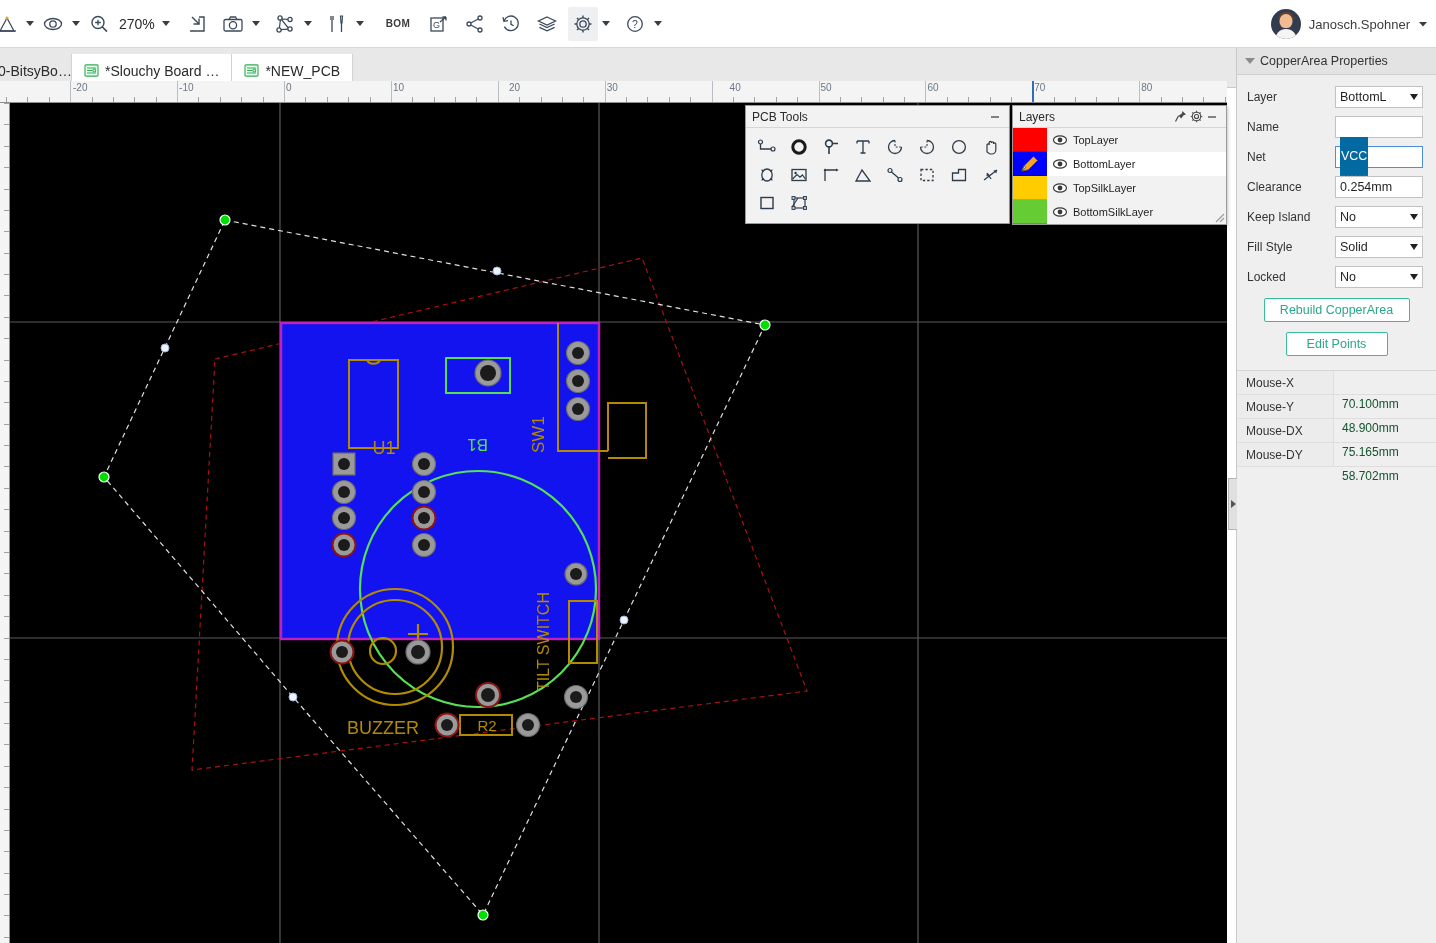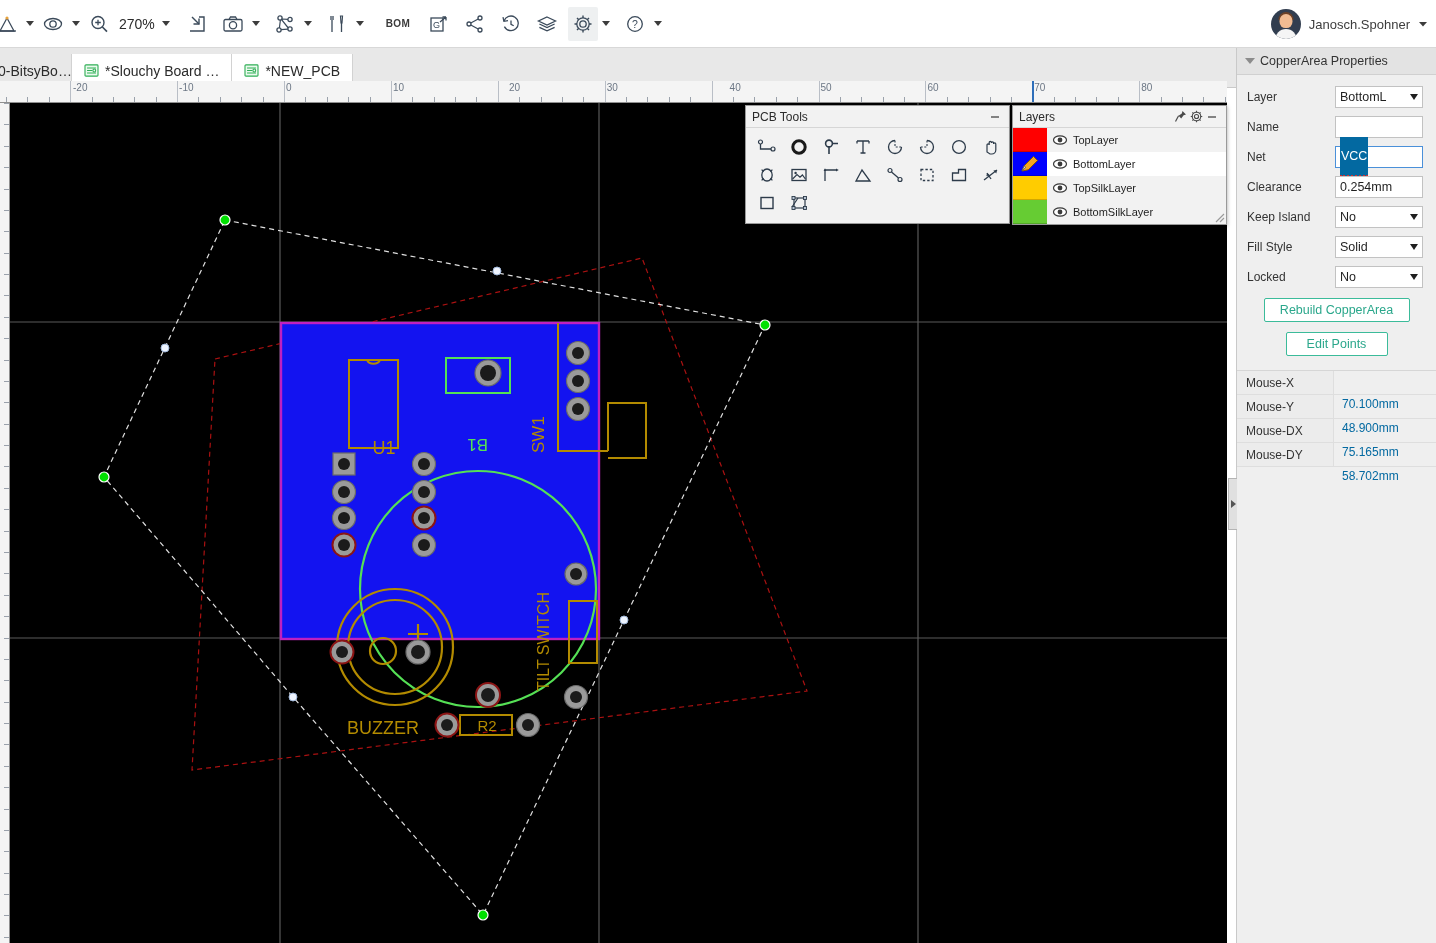--- a/index.html
+++ b/index.html
@@ -202,21 +202,21 @@
   #btn-editpoints { width: 102px; margin-top: 10px; }
   #mouse-table { margin-top: 14px; border-top: 1px solid #d6d6d6; }
   .mrow { display: flex; height: 24px; border-bottom: 1px solid #dedede; }
   .mrow .mk {
     width: 97px; background: #ececec; display: flex; align-items: center;
     padding-left: 9px; font-size: 12px; color: #333;
     border-right: 1px solid #dedede;
   }
   .mrow .mv {
     flex: 1; background: #f7f7f7; display: flex; align-items: center;
-    padding-left: 8px; font-size: 12px; color: #0369a1; margin-top: 33px;
+    padding-left: 8px; font-size: 12px; color: #14532d; margin-top: 33px;
   }
   #panel-collapse {
     position: absolute; left: -9px; top: 430px; width: 9px; height: 52px;
     background: #e0e0e0; border: 1px solid #b4b4b4; border-right: none;
     cursor: pointer; display: flex; align-items: center; justify-content: center;
   }
   #panel-collapse:after {
     content: ""; width: 0; height: 0; border-top: 4px solid transparent;
     border-bottom: 4px solid transparent; border-left: 5px solid #555;
   }

